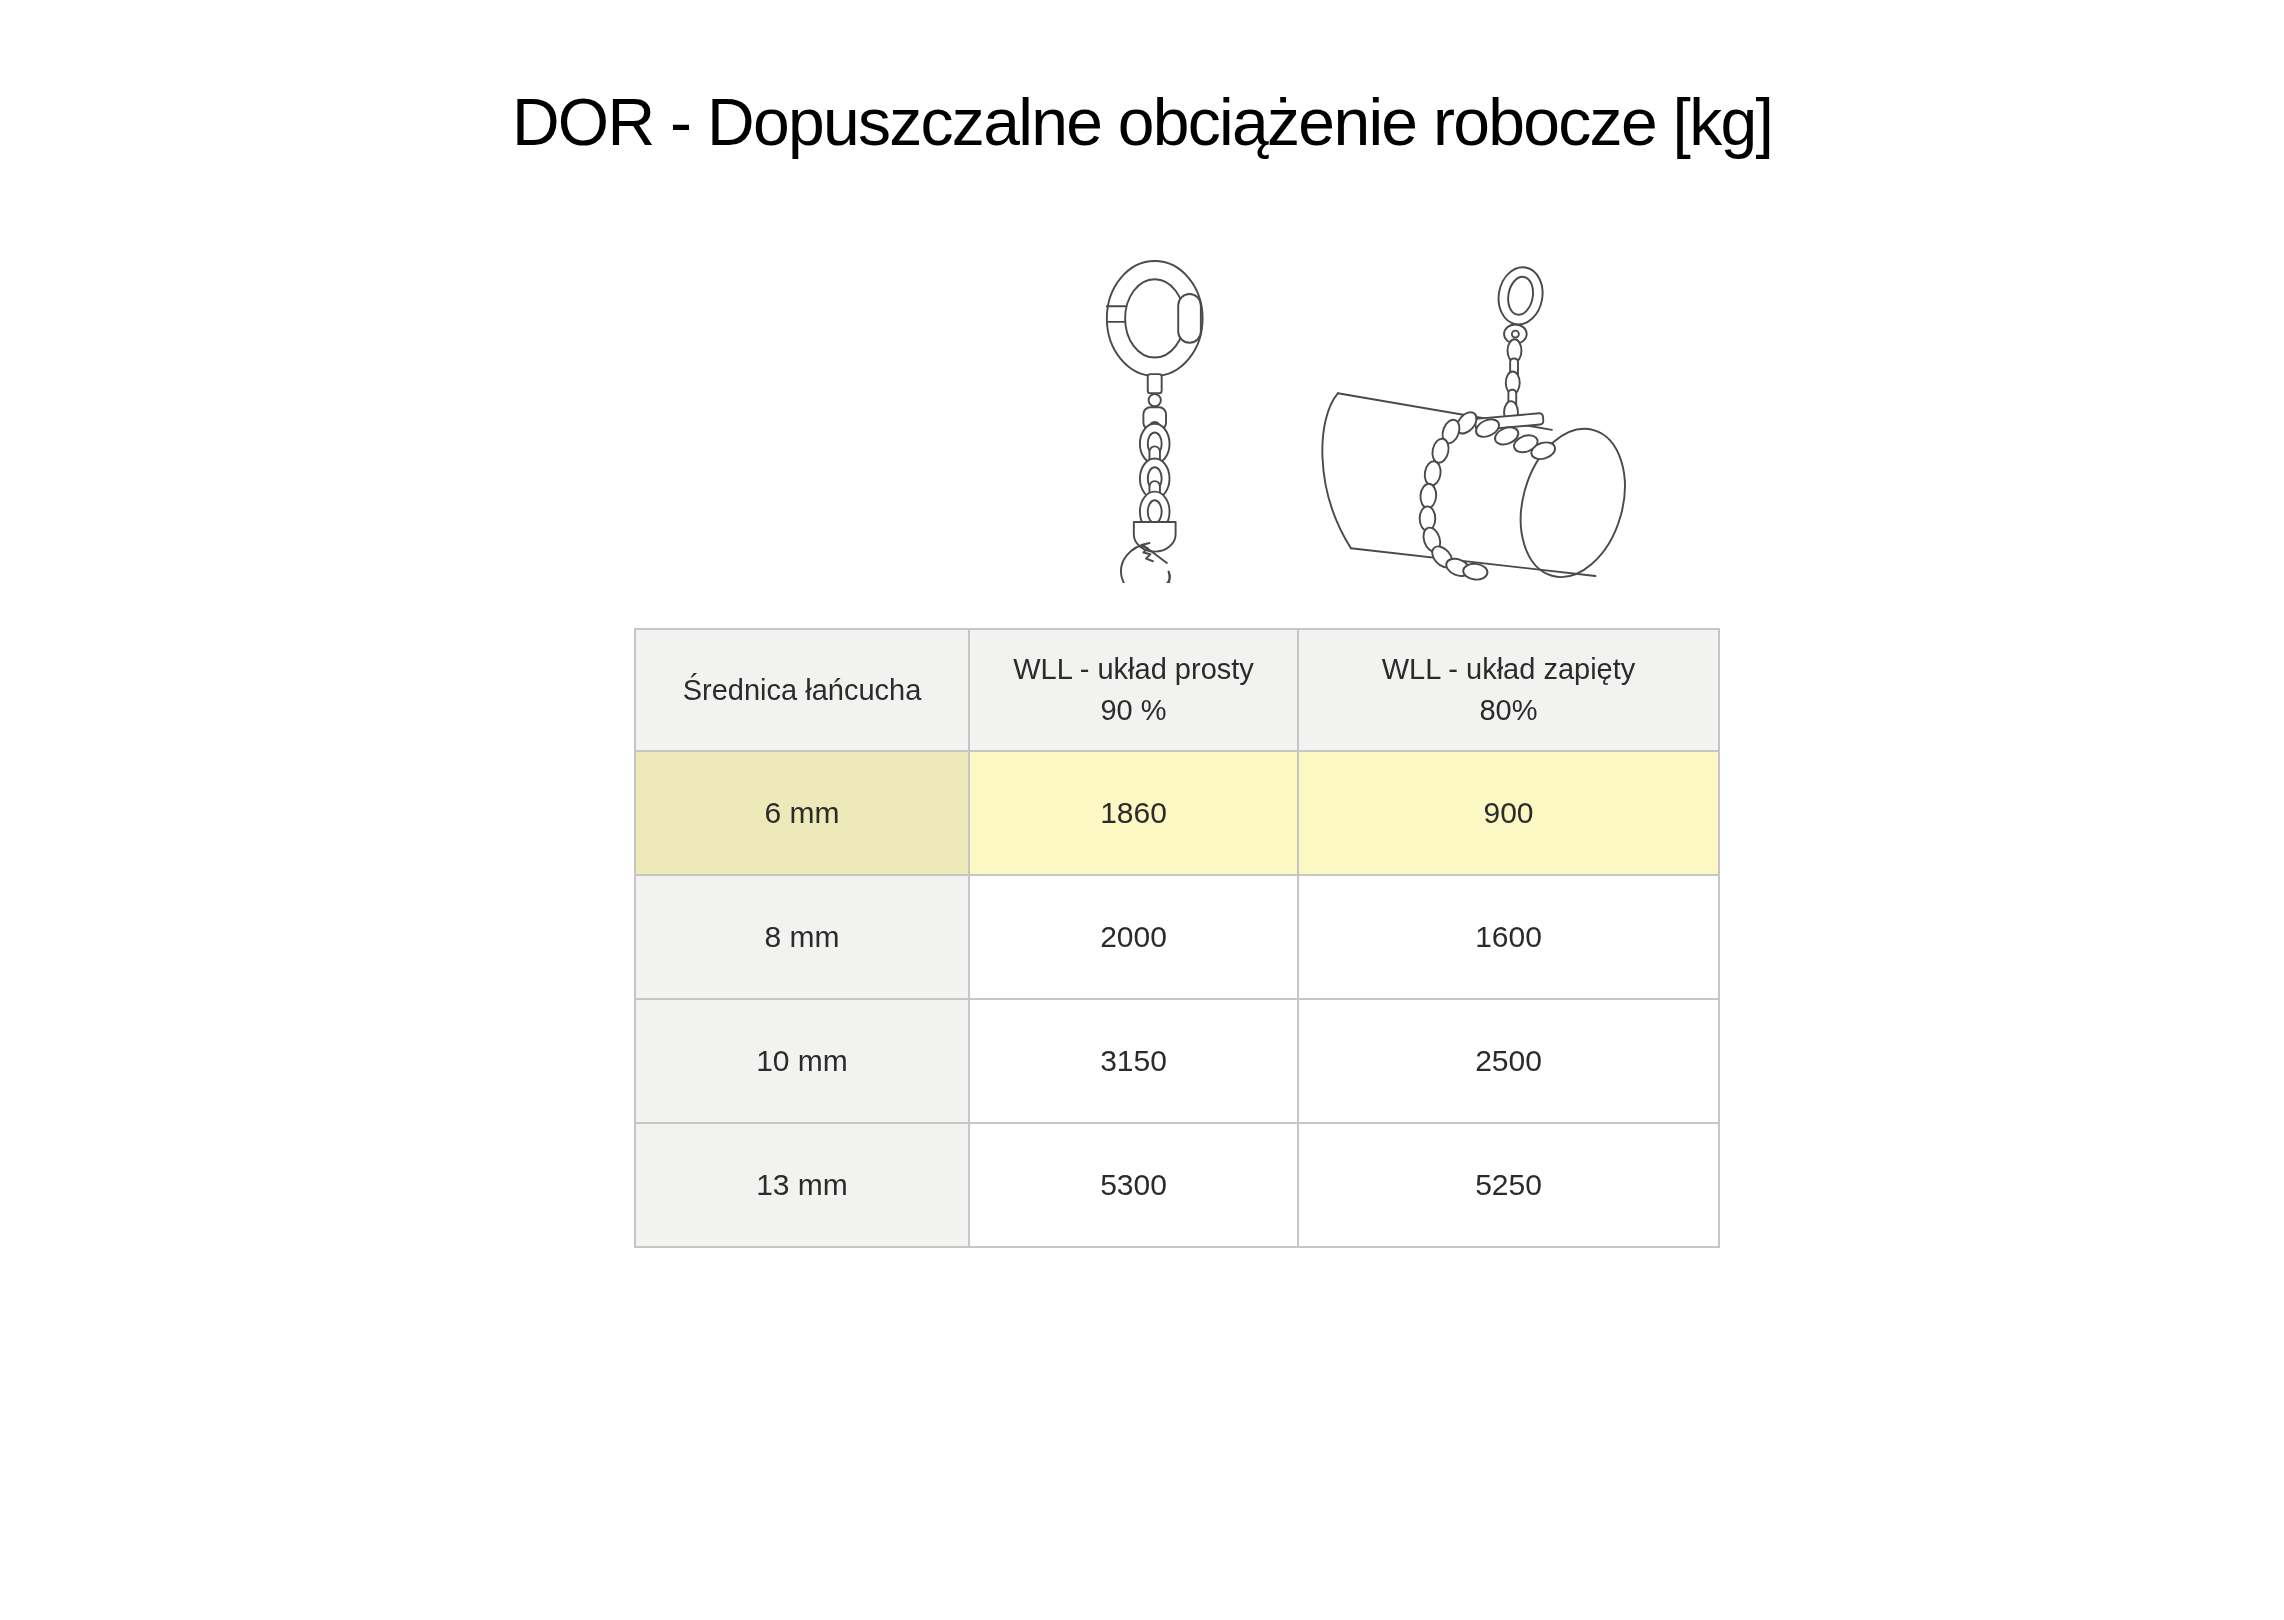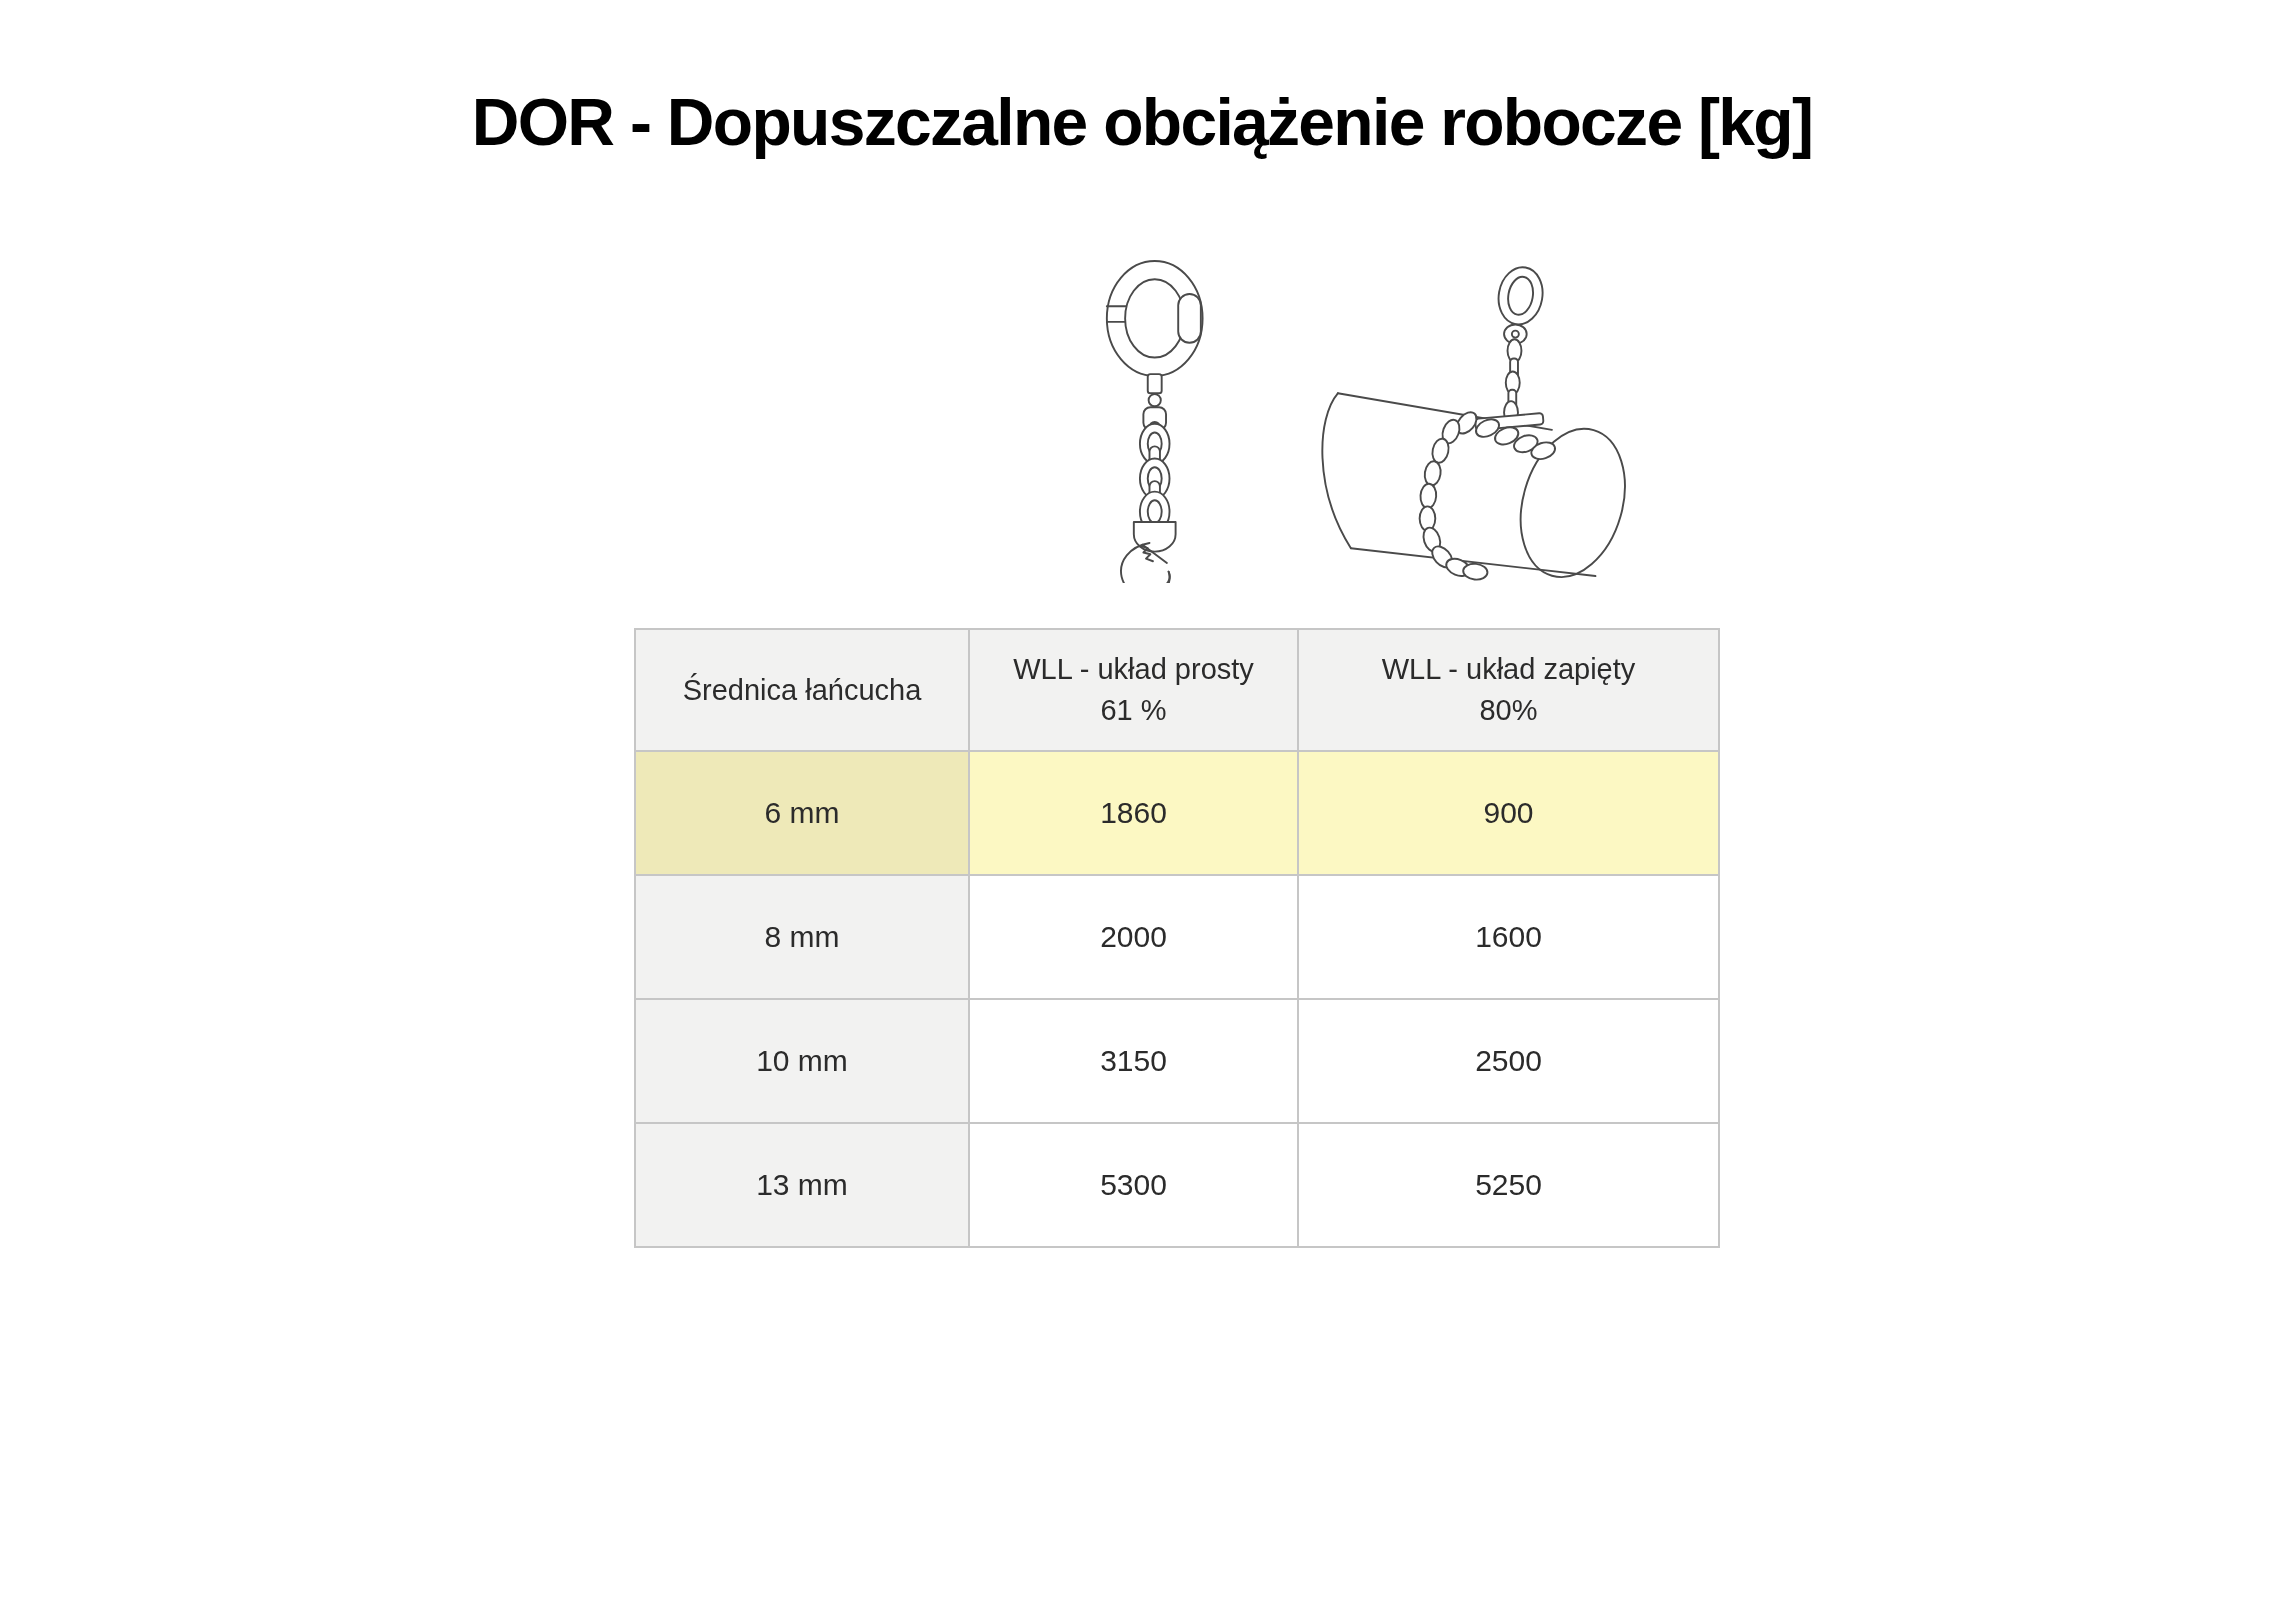--- a/index.html
+++ b/index.html
@@ -10,21 +10,21 @@
     font-family: "Liberation Sans", sans-serif;
   }
   .canvas { position: relative; width: 2284px; height: 1620px; }
 
   .page-title {
     position: absolute;
     top: 84px; left: 0; width: 100%;
     margin: 0;
     text-align: center;
     font-size: 66px;
-    font-weight: 700;
+    font-weight: 400;
     letter-spacing: -1.7px;
     color: #000000;
   }
 
   .figure { position: absolute; }
   .figure svg { display: block; }
   .fig-straight { left: 1044px; top: 254px; }
   .fig-choked  { left: 1303px; top: 261px; }
 
   .sketch { stroke: #4a4a4a; stroke-width: 2.2; fill: none; stroke-linecap: round; stroke-linejoin: round; }
@@ -150,21 +150,21 @@
       <col style="width:329px">
       <col style="width:421px">
     </colgroup>
     <thead>
       <tr>
         <th>
           <span class="hline">Średnica łańcucha</span>
         </th>
         <th>
           <span class="hline">WLL - układ prosty</span>
-          <span class="hline">61 %</span>
+          <span class="hline">90 %</span>
         </th>
         <th>
           <span class="hline">WLL - układ zapięty</span>
           <span class="hline">80%</span>
         </th>
       </tr>
     </thead>
     <tbody>
         <tr class="highlight">
           <td class="first-col">6 mm</td>

